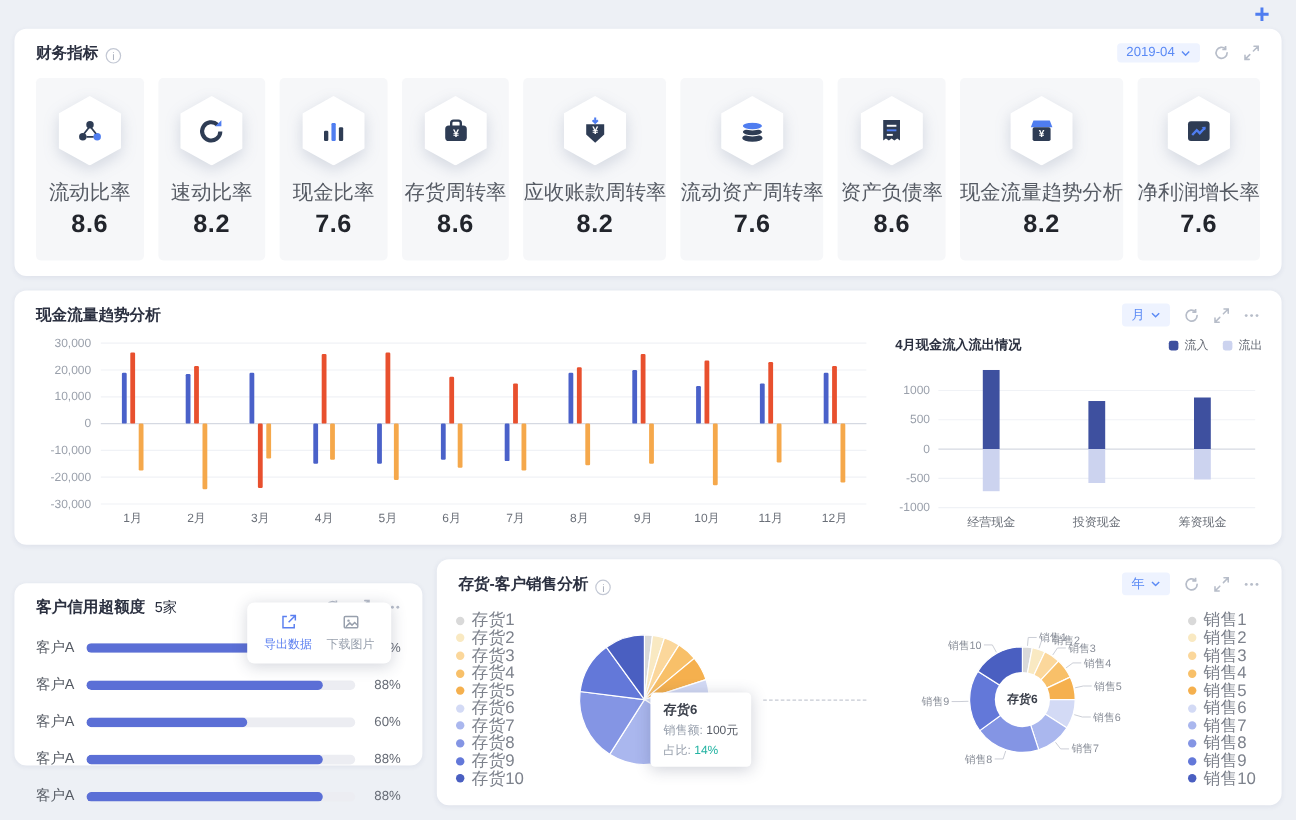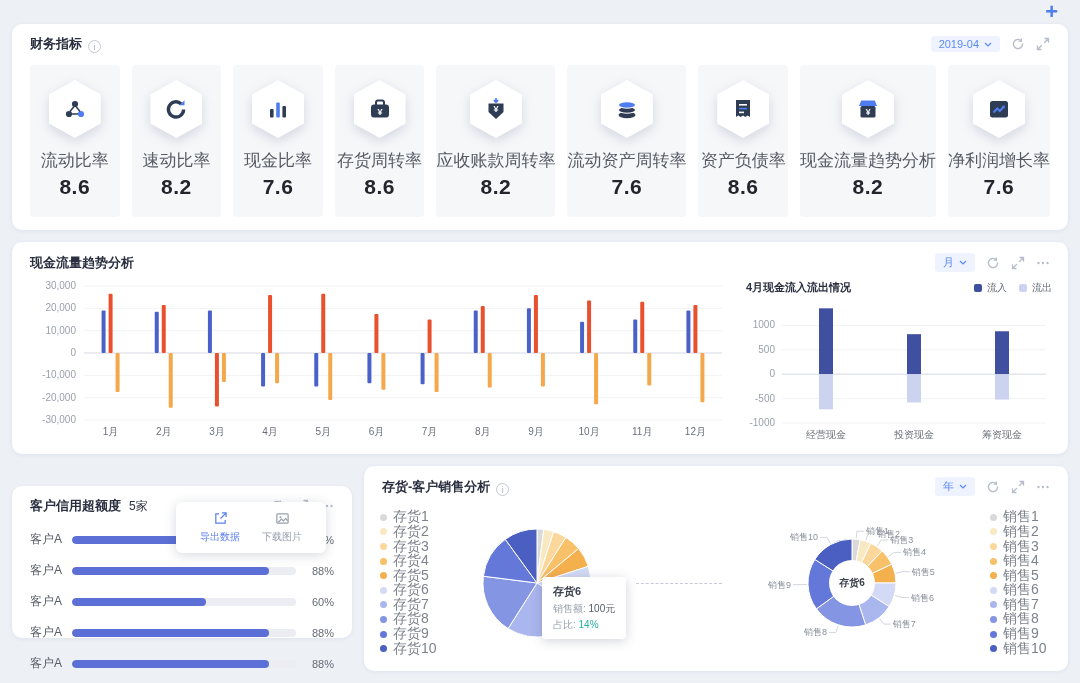--- a/index.html
+++ b/index.html
@@ -39,21 +39,21 @@
   .sub-title{font-size:11px;font-weight:bold;color:#2b3040;}
   .sub-legend{margin-left:auto;display:flex;gap:12px;}
   .sq{width:8px;height:8px;border-radius:2px;display:inline-block;}
   
   .credit-body{padding:10px 18px 0;}
   .crow{display:flex;align-items:center;margin-bottom:14px;}
   .crow-label{width:42px;font-size:12px;color:#565b64;}
   .track{flex:1;height:8px;background:#ecedf2;border-radius:4px;overflow:hidden;}
   .fill{height:8px;border-radius:4px;background:#5b6fd6;}
   .pct{width:38px;text-align:right;font-size:11px;color:#666b75;}
-  .popup{position:absolute;top:16px;right:26px;background:#fff;border-radius:6px;box-shadow:0 2px 12px rgba(50,60,90,.20);padding:9px 24px;display:flex;gap:22px;z-index:10;font-family:Liberation Mono, monospace;}
+  .popup{position:absolute;top:16px;right:26px;background:#fff;border-radius:6px;box-shadow:0 2px 12px rgba(50,60,90,.20);padding:9px 14px;display:flex;gap:12px;z-index:10;font-family:Liberation Mono, monospace;}
   .popup-item{display:flex;flex-direction:column;align-items:center;gap:4px;font-size:10px;cursor:pointer;}
   .popup-item.export{color:#5b7ff0;}
   .popup-item.download{color:#98a0ad;}
   
   .sales-body{display:flex;align-items:center;padding:0 16px;height:162px;}
   .dleg-col{display:flex;flex-direction:column;width:62px;}
   .dleg-item{display:flex;align-items:center;gap:6px;height:14.6px;cursor:pointer;}
   .dot{width:7px;height:7px;border-radius:50%;display:inline-block;flex:none;}
   .dleg-text{font-size:14px;color:#7d828c;white-space:nowrap;}
   .pie-wrap{position:relative;width:190px;height:156px;display:flex;align-items:center;justify-content:center;}

